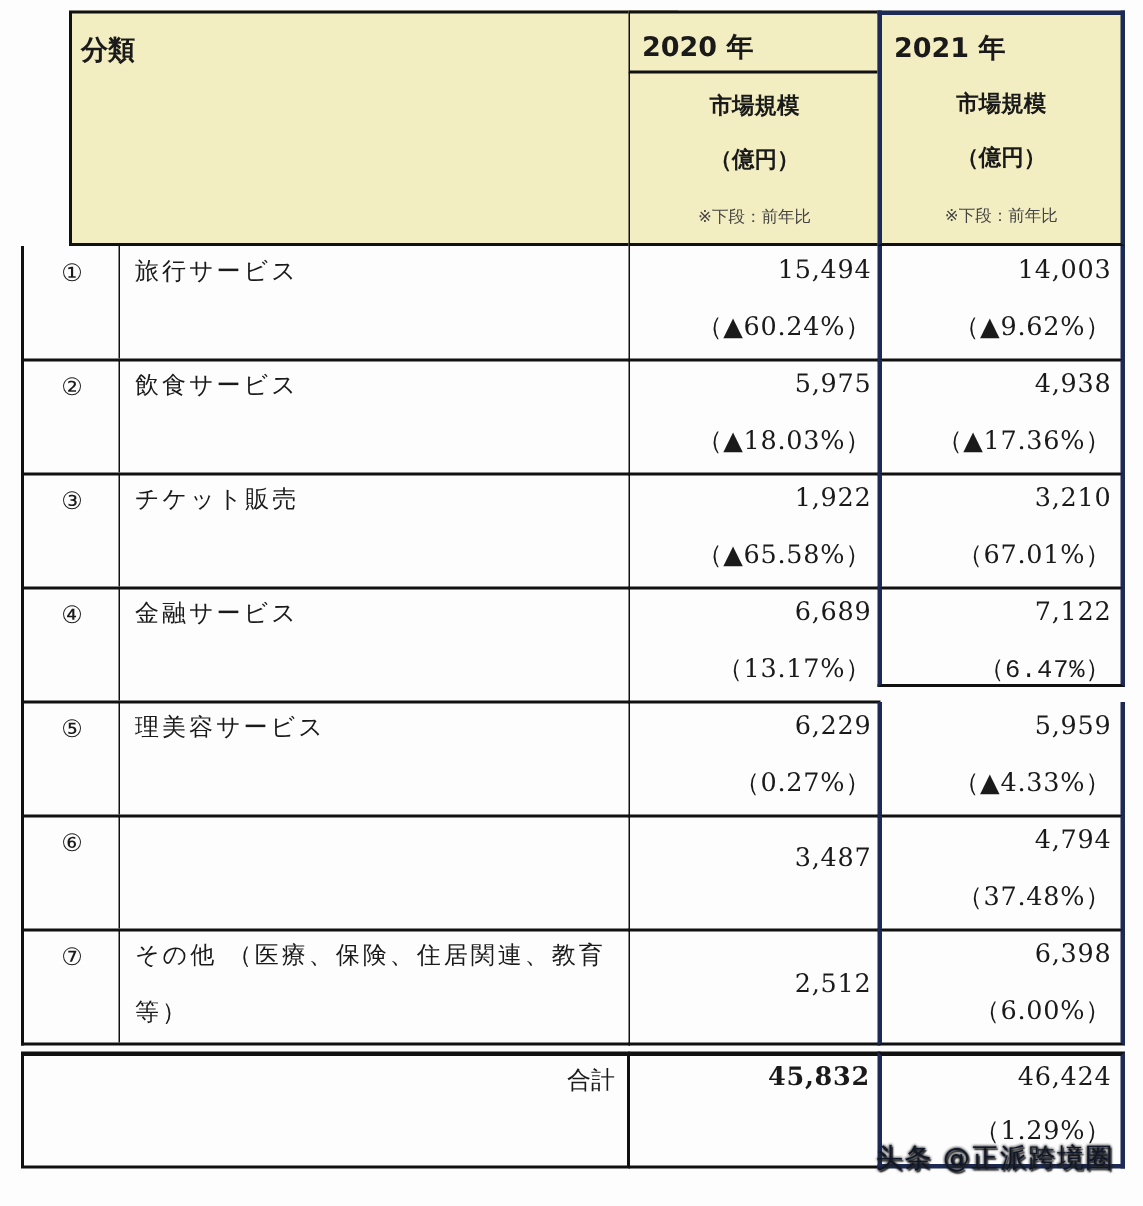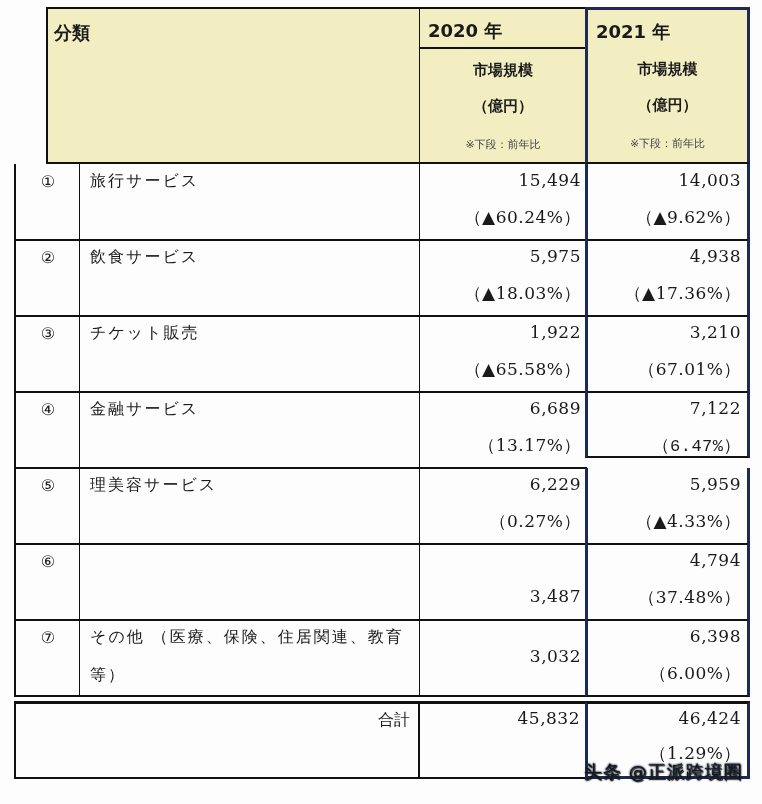--- a/index.html
+++ b/index.html
@@ -108,46 +108,46 @@
     </div>
     <div class="cell" style="left:571px;top:461px;width:165px;height:77px;border-left:3px solid #1c2a55;border-right:3px solid #1c2a55;border-bottom:2px solid #111;">
       <span class="num" style="top:6px;">5,959</span>
       <span class="num" style="top:42px;">（▲4.33%）</span>
     </div>
     <div class="cell" style="left:0;top:537px;width:406px;height:77px;border-left:2px solid #111;border-bottom:2px solid #111;">
       <span class="idx">⑥</span>
       <span style="position:absolute;left:63px;top:0;bottom:0;border-left:1px solid #111;"></span>
     </div>
     <div class="cell" style="left:405px;top:537px;width:168px;height:77px;border-left:1px solid #111;border-bottom:2px solid #111;">
-      <span class="num" style="top:42px;">3,487</span>
+      <span class="num" style="top:18px;">3,487</span>
       <span class="num" style="top:42px;"></span>
     </div>
     <div class="cell" style="left:571px;top:537px;width:165px;height:77px;border-left:3px solid #1c2a55;border-right:3px solid #1c2a55;border-bottom:2px solid #111;">
       <span class="num" style="top:6px;">4,794</span>
       <span class="num" style="top:42px;">（37.48%）</span>
     </div>
     <div class="cell" style="left:0;top:613px;width:406px;height:77px;border-left:2px solid #111;border-bottom:2px solid #111;">
       <span class="idx">⑦</span>
       <span style="position:absolute;left:63px;top:0;bottom:0;border-left:1px solid #111;"></span>
       <span class="name">その他 （医療、保険、住居関連、教育等）</span>
     </div>
     <div class="cell" style="left:405px;top:613px;width:168px;height:77px;border-left:1px solid #111;border-bottom:2px solid #111;">
-      <span class="num" style="top:26px;">3,032</span>
+      <span class="num" style="top:26px;">2,512</span>
       <span class="num" style="top:42px;"></span>
     </div>
     <div class="cell" style="left:571px;top:613px;width:165px;height:77px;border-left:3px solid #1c2a55;border-right:3px solid #1c2a55;border-bottom:2px solid #111;">
       <span class="num" style="top:6px;">6,398</span>
       <span class="num" style="top:42px;">（6.00%）</span>
     </div>
     </div>
 
   <div class="cell" style="left:0;top:694px;width:406px;height:78px;border:2px solid #111;border-top:3px solid #111;background:#fdfdfe;">
     <span style="position:absolute;right:8px;top:6px;font-size:16px;">合計</span>
   </div>
-  <div class="cell" style="left:405px;top:694px;width:168px;height:78px;border:1px solid #111;border-top:3px solid #111;border-bottom:2px solid #111;">
+  <div class="cell" style="left:405px;top:694px;width:168px;height:78px;border:1px solid #111;border-top:3px solid #111;border-bottom:2px solid #111;font-weight:bold;">
     <span class="num" style="top:4px;">45,832</span>
   </div>
   <div class="cell" style="left:571px;top:694px;width:165px;height:78px;border:3px solid #1c2a55;border-top:3px solid #111;">
     <span class="num" style="top:4px;">46,424</span>
     <span class="num" style="top:38px;">（1.29%）</span>
   </div>
 </div>
 
 <div class="watermark">头条 @正派跨境圈</div>
 

